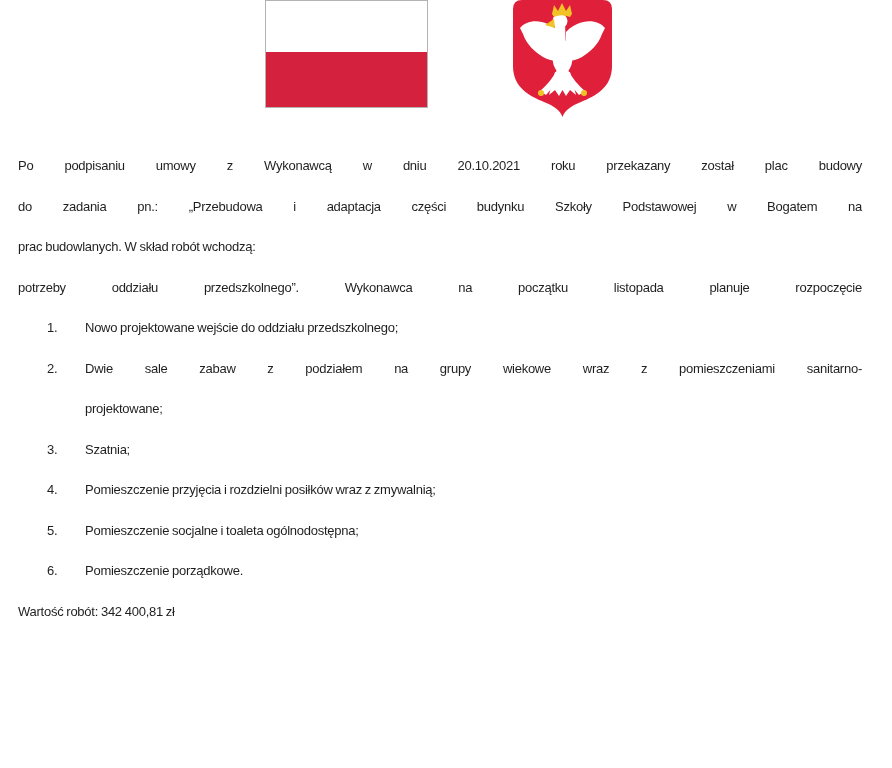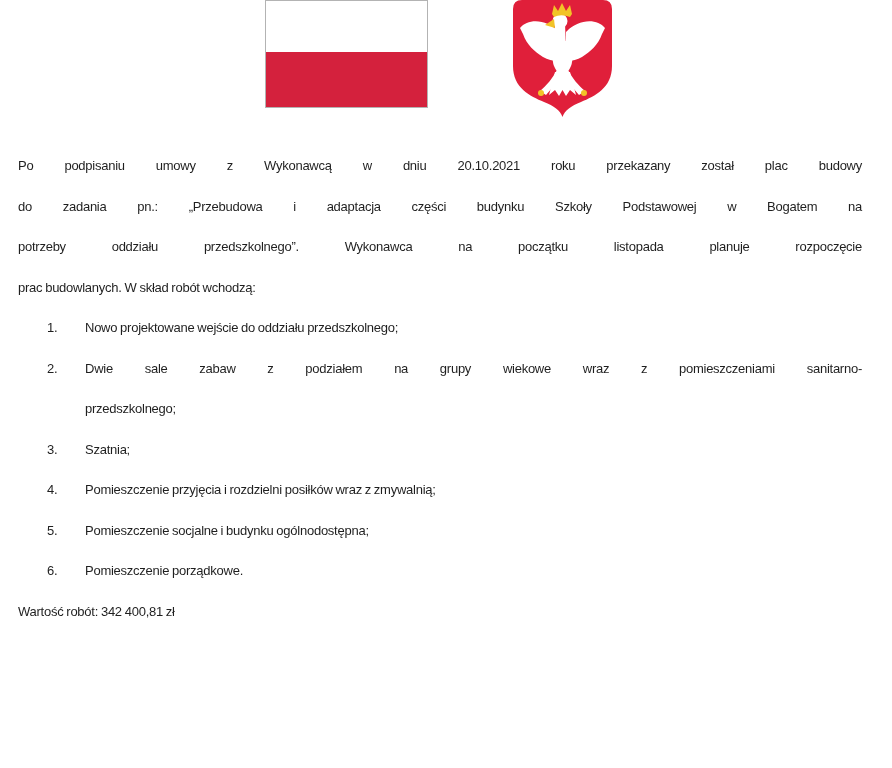--- a/index.html
+++ b/index.html
@@ -73,25 +73,25 @@
 
     <circle cx="28" cy="93" r="3" style="fill:var(--gold)"></circle>
     <circle cx="71" cy="93" r="3" style="fill:var(--gold)"></circle>
 
     <path d="M42,72 L36,95 L42,90 L46,96 L49.5,90 L53,96 L57,90 L63,95 L57,72 Z" style="fill:var(--eagle)"></path>
   </svg>
 
   <main class="content">
       <div class="line j"><span>Po podpisaniu umowy z Wykonawcą w dniu 20.10.2021 roku przekazany został plac budowy</span></div>
       <div class="line j"><span>do zadania pn.: </span><span class="b">„Przebudowa i adaptacja części budynku Szkoły Podstawowej w Bogatem na</span></div>
+      <div class="line"><span>prac budowlanych. W skład robót wchodzą:</span></div>
       <div class="line j"><span class="b">potrzeby oddziału przedszkolnego”.</span><span> Wykonawca na początku listopada planuje rozpoczęcie</span></div>
-      <div class="line"><span>prac budowlanych. W skład robót wchodzą:</span></div>
       <div class="line li"><span class="marker">1.</span><span>Nowo projektowane wejście do oddziału przedszkolnego;</span></div>
       <div class="line j li"><span class="marker">2.</span><span>Dwie sale zabaw z podziałem na grupy wiekowe wraz z pomieszczeniami sanitarno-</span></div>
-      <div class="line li"><span>przedszkolnego;</span></div>
+      <div class="line li"><span>projektowane;</span></div>
       <div class="line li"><span class="marker">3.</span><span>Szatnia;</span></div>
       <div class="line li"><span class="marker">4.</span><span>Pomieszczenie przyjęcia i rozdzielni posiłków wraz z zmywalnią;</span></div>
-      <div class="line li"><span class="marker">5.</span><span>Pomieszczenie socjalne i budynku ogólnodostępna;</span></div>
+      <div class="line li"><span class="marker">5.</span><span>Pomieszczenie socjalne i toaleta ogólnodostępna;</span></div>
       <div class="line li"><span class="marker">6.</span><span>Pomieszczenie porządkowe.</span></div>
       <div class="line"><span>Wartość robót: 342 400,81 zł</span></div>
     </main>
 
 </div>
 
 </body></html>

